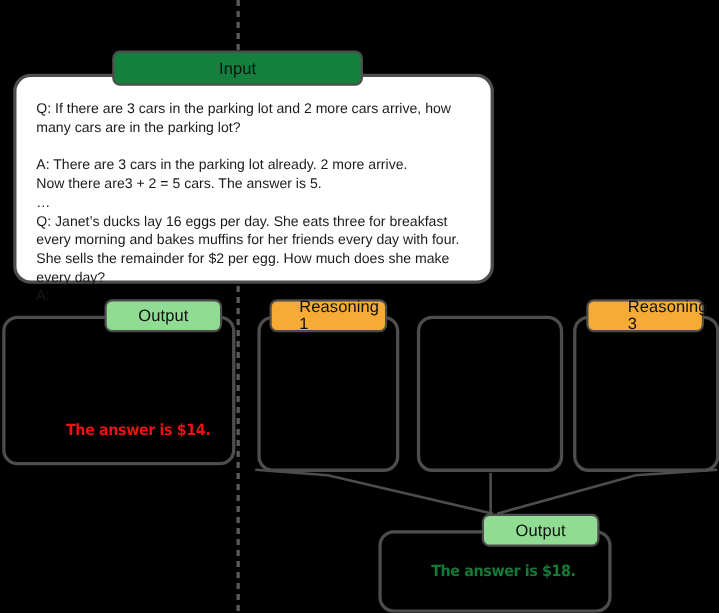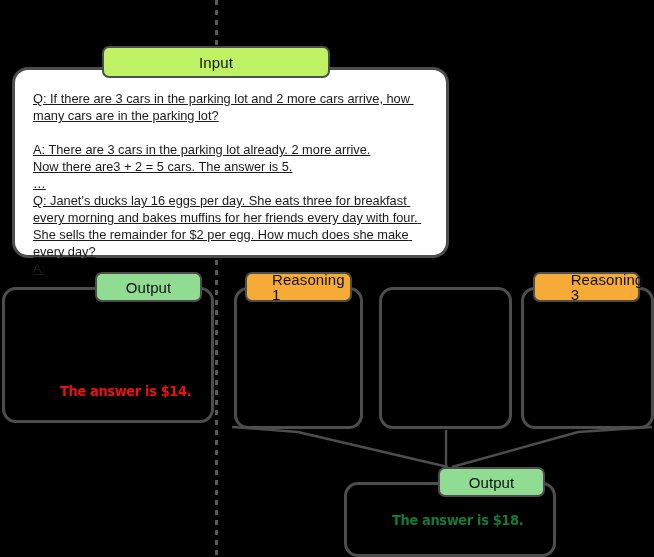--- a/index.html
+++ b/index.html
@@ -37,39 +37,38 @@
     border: 2px solid #4d4d4d;
     border-radius: 7px;
     display: flex;
     align-items: center;
     justify-content: center;
     color: #111111;
     z-index: 6;
     line-height: 1;
   }
   .chip-label { font-size: 15px; letter-spacing: .1px; }
-  .chip.blue   { background: #bef264; }
+  .chip.blue   { background: #15803d; }
   .chip.green  { background: #90dc93; margin-left: 42px; }
   .chip.orange { background: #f5ab36; }
 
   
   #input-panel {
     left: 12px; top: 67px;
     width: 437px; height: 191px;
     border-radius: 16px;
     z-index: 4;
   }
   .input-text {
     position: absolute;
     left: 18px; right: 14px; top: 20px;
     font-size: 12.8px;
     line-height: 17px;
     color: #1a1a1a;
     white-space: pre-wrap;
-    text-decoration: underline;
   }
 
   
   .answer {
     position: absolute;
     font-family: "DejaVu Sans", sans-serif;
     font-weight: bold;
     font-size: 14px;
     letter-spacing: -0.4px;
     transform: scaleX(0.93);

